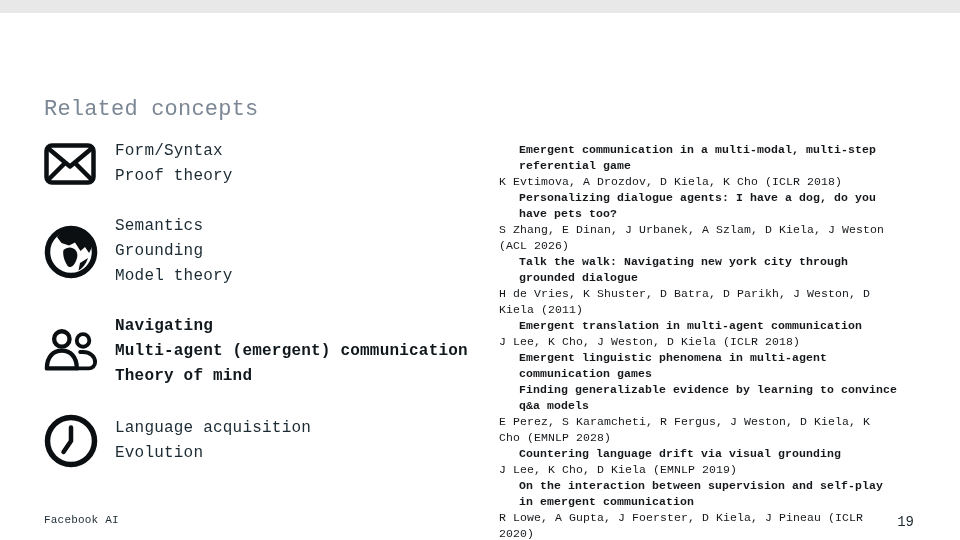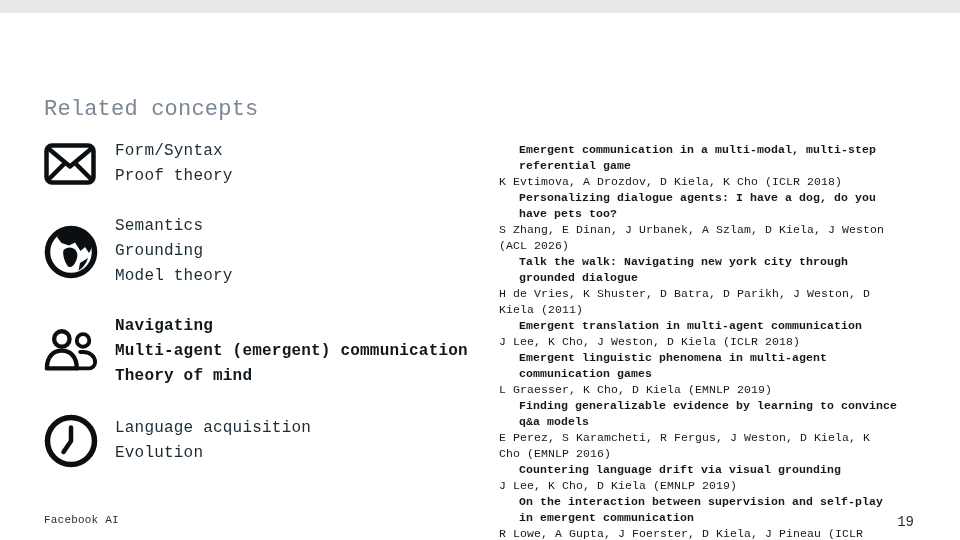--- a/index.html
+++ b/index.html
@@ -152,26 +152,25 @@
     <div class="ref-authors">H de Vries, K Shuster, D Batra, D Parikh, J Weston, D Kiela (2011)</div>
   </div>
 
   <div class="ref-item">
     <div class="ref-title">Emergent translation in multi-agent communication</div>
     <div class="ref-authors">J Lee, K Cho, J Weston, D Kiela (ICLR 2018)</div>
   </div>
 
   <div class="ref-item">
     <div class="ref-title">Emergent linguistic phenomena in multi-agent communication games</div>
-    <div class="ref-authors">L Graesser, K Cho, D Kiela (EMNLP 2019)</div>
   </div>
 
   <div class="ref-item">
     <div class="ref-title">Finding generalizable evidence by learning to convince q&amp;a models</div>
-    <div class="ref-authors">E Perez, S Karamcheti, R Fergus, J Weston, D Kiela, K Cho (EMNLP 2016)</div>
+    <div class="ref-authors">E Perez, S Karamcheti, R Fergus, J Weston, D Kiela, K Cho (EMNLP 2028)</div>
   </div>
 
   <div class="ref-item">
     <div class="ref-title">Countering language drift via visual grounding</div>
     <div class="ref-authors">J Lee, K Cho, D Kiela (EMNLP 2019)</div>
   </div>
 
   <div class="ref-item">
     <div class="ref-title">On the interaction between supervision and self-play in emergent communication</div>
     <div class="ref-authors">R Lowe, A Gupta, J Foerster, D Kiela, J Pineau (ICLR 2020)</div>

